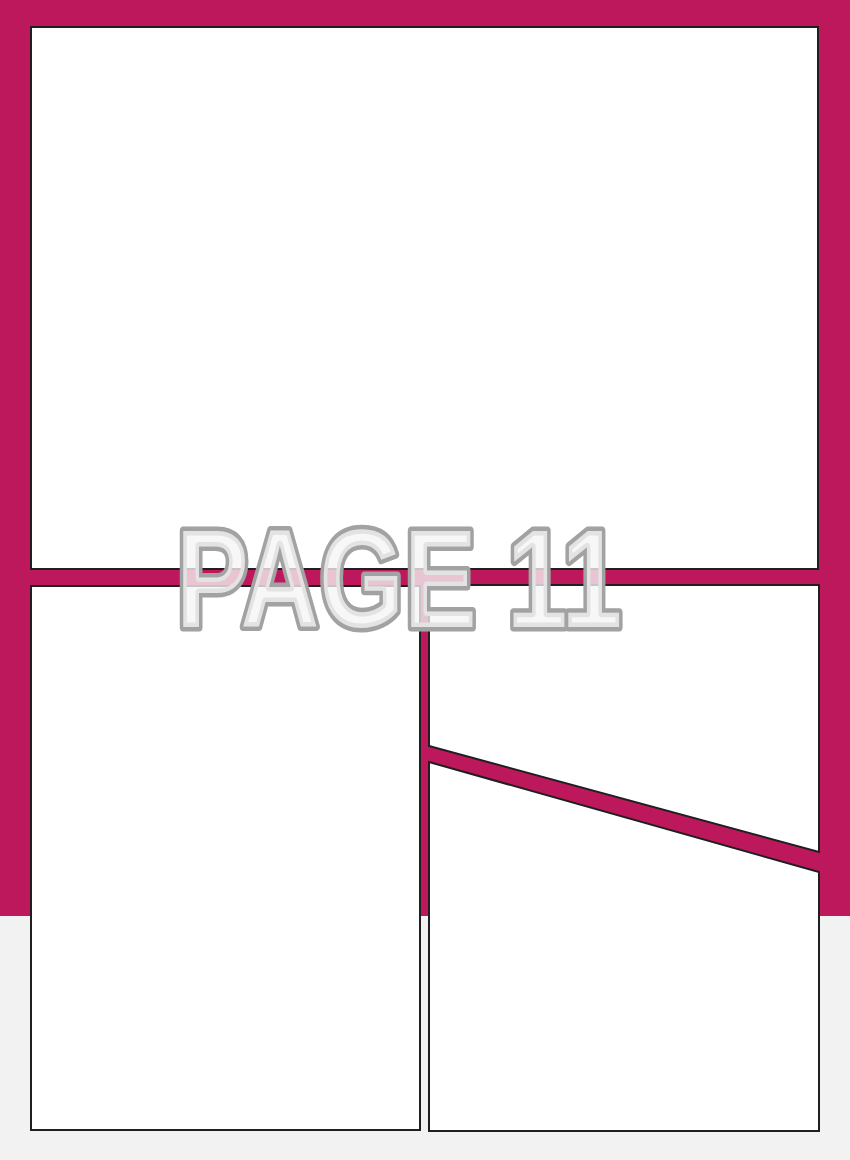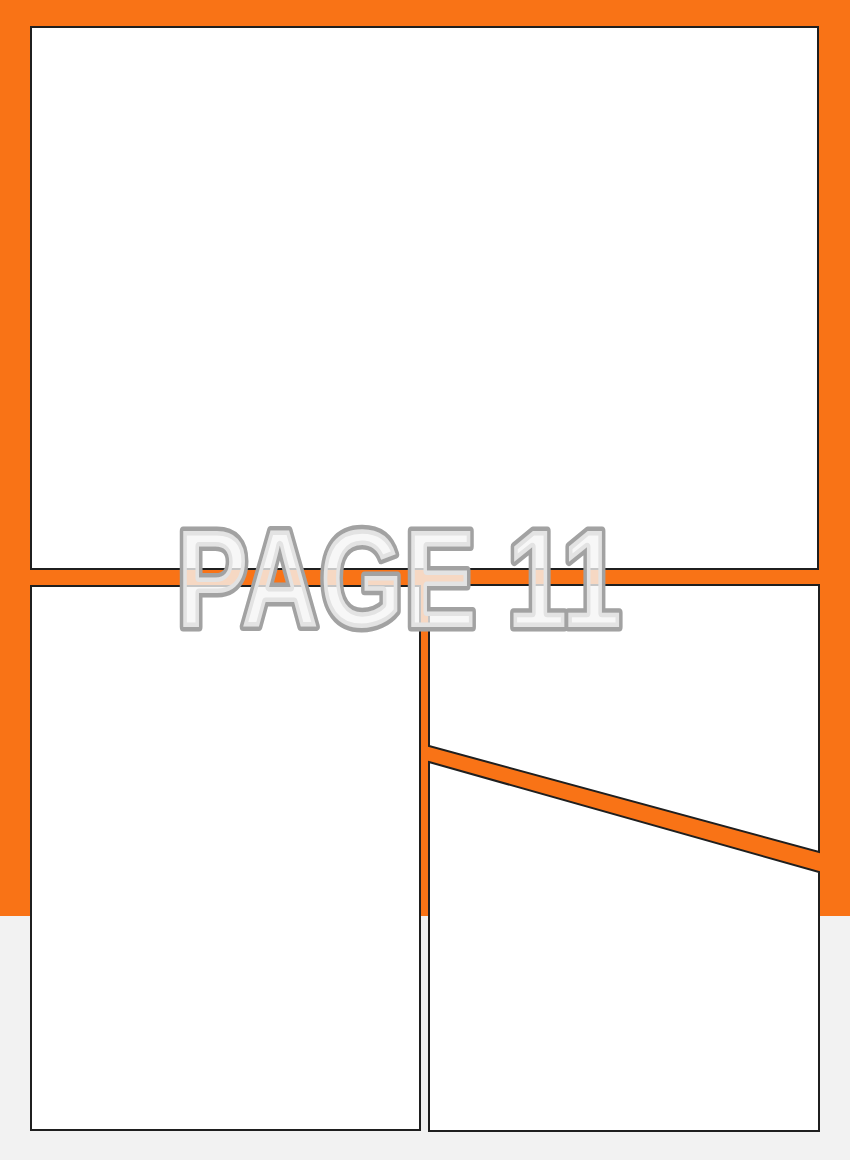--- a/index.html
+++ b/index.html
@@ -10,21 +10,21 @@
     width: 850px;
     height: 1160px;
     background: #f2f2f2;
     font-family: "Liberation Sans", sans-serif;
     overflow: hidden;
   }
   .comic-page {
     position: relative;
     width: 850px;
     height: 916px;
-    background: #f97316;
+    background: #be185d;
   }
   .panel {
     position: absolute;
     box-sizing: border-box;
     background: #ffffff;
     border: 2px solid #1f1f1f;
   }
   .panel-top {
     left: 30px;
     top: 26px;

